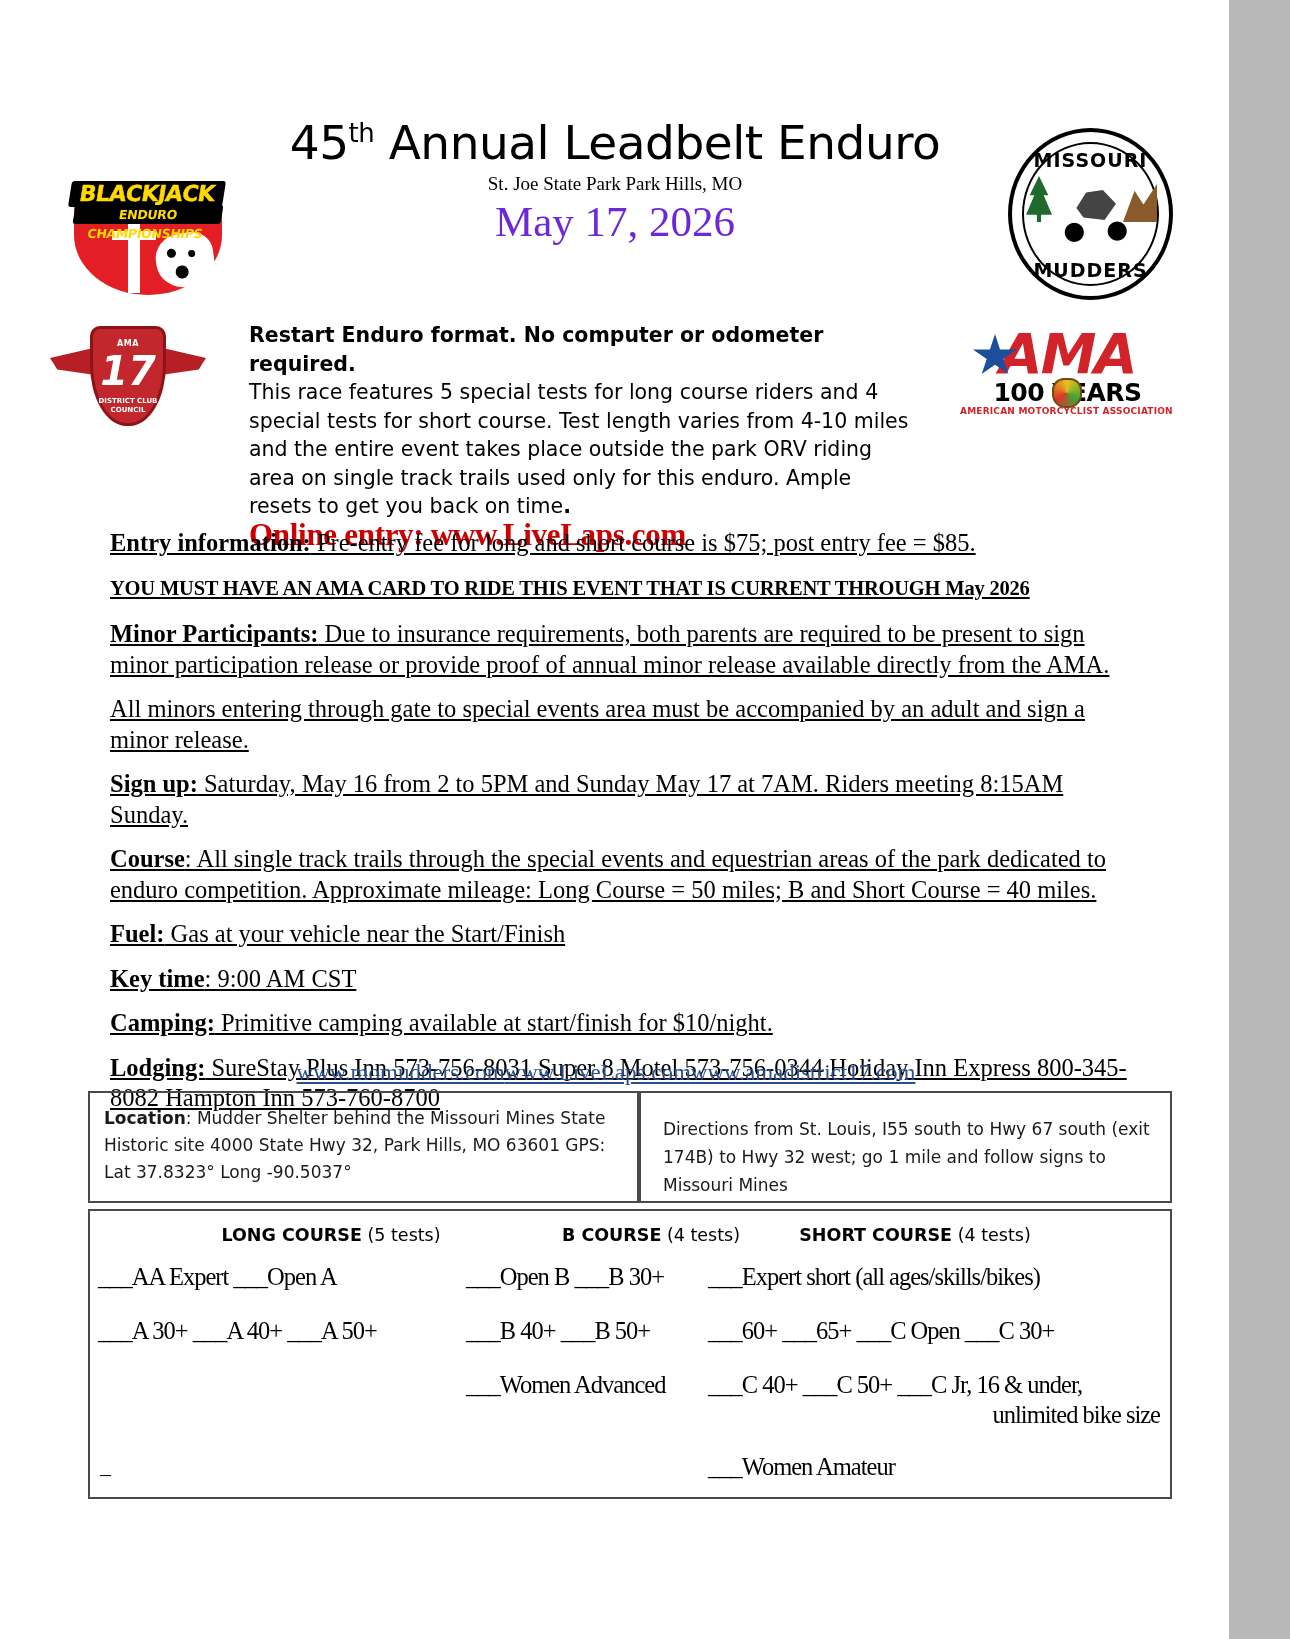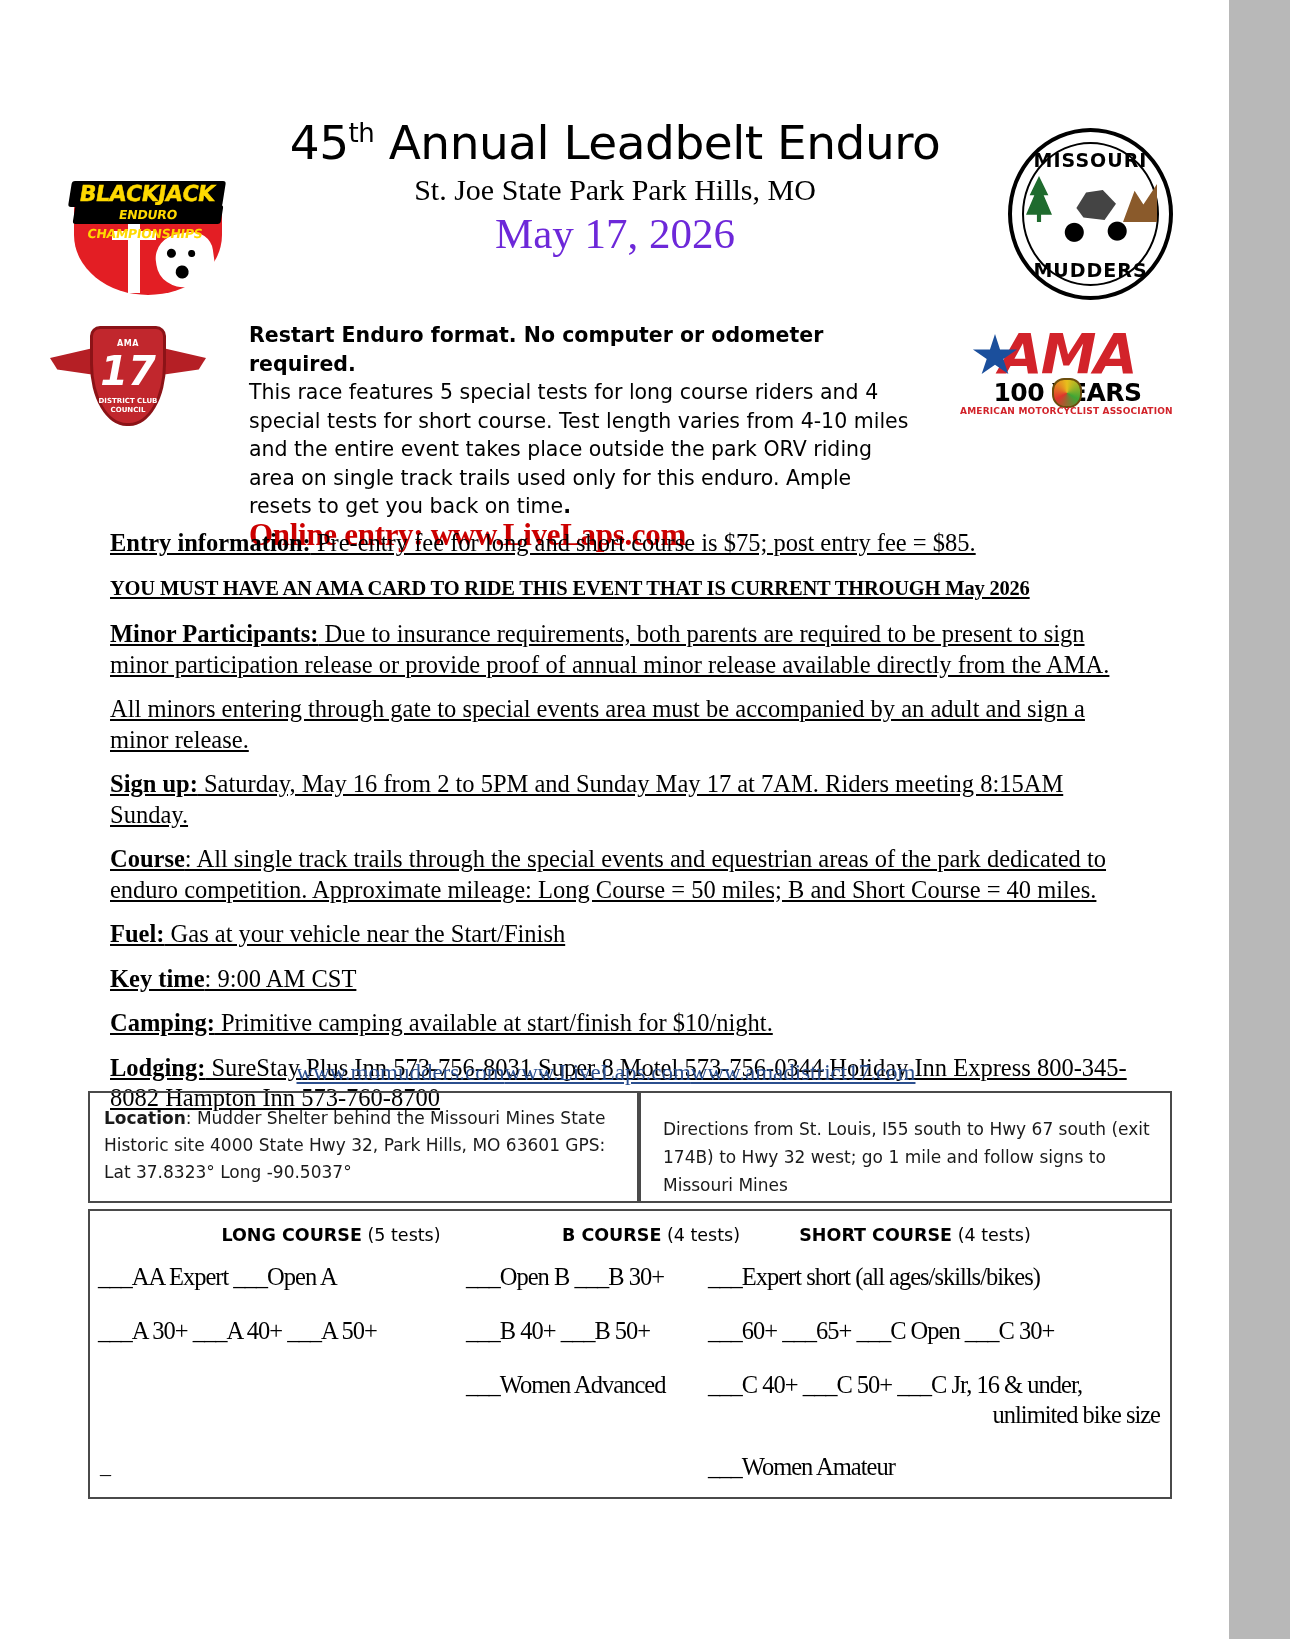--- a/index.html
+++ b/index.html
@@ -51,21 +51,21 @@
     line-height: 1.05;
     white-space: nowrap;
   }
   .main-title sup {
     font-size: 26px;
     vertical-align: super;
     line-height: 0;
   }
   .subtitle {
     font-family: "Liberation Serif", serif;
-    font-size: 30px;
+    font-size: 19px;
     margin-top: 6px;
     color: #000;
   }
   .date-line {
     font-family: "Liberation Serif", serif;
     font-size: 43px;
     margin-top: 2px;
     color: #6d28d9;
   }
 

